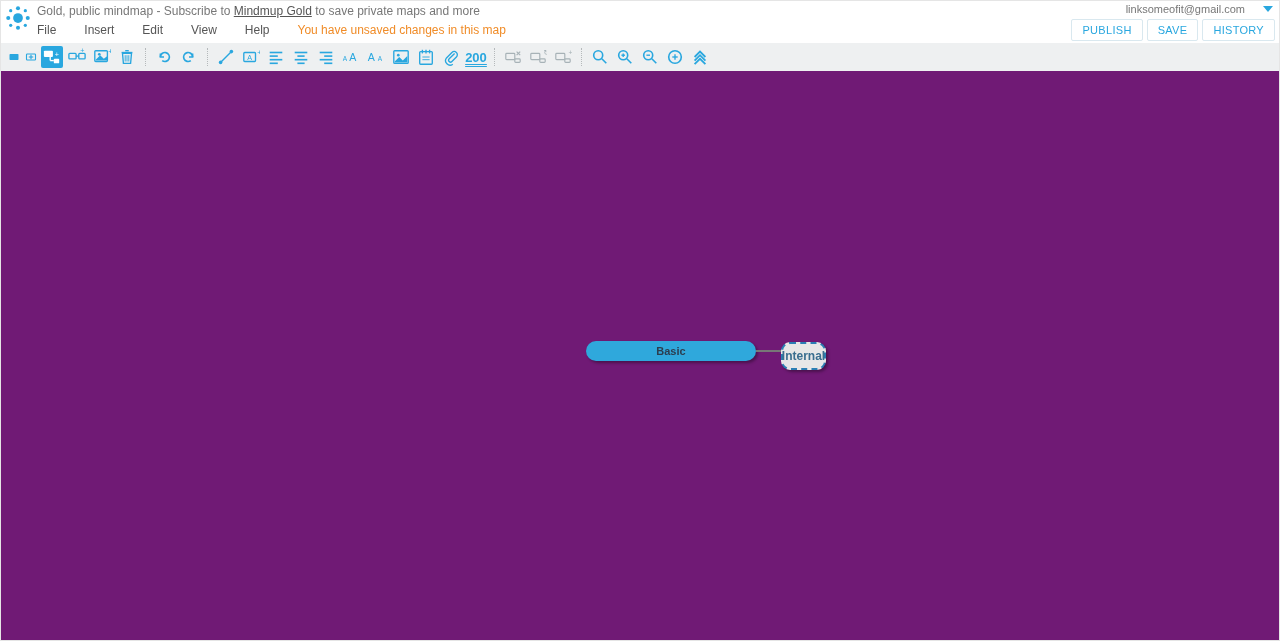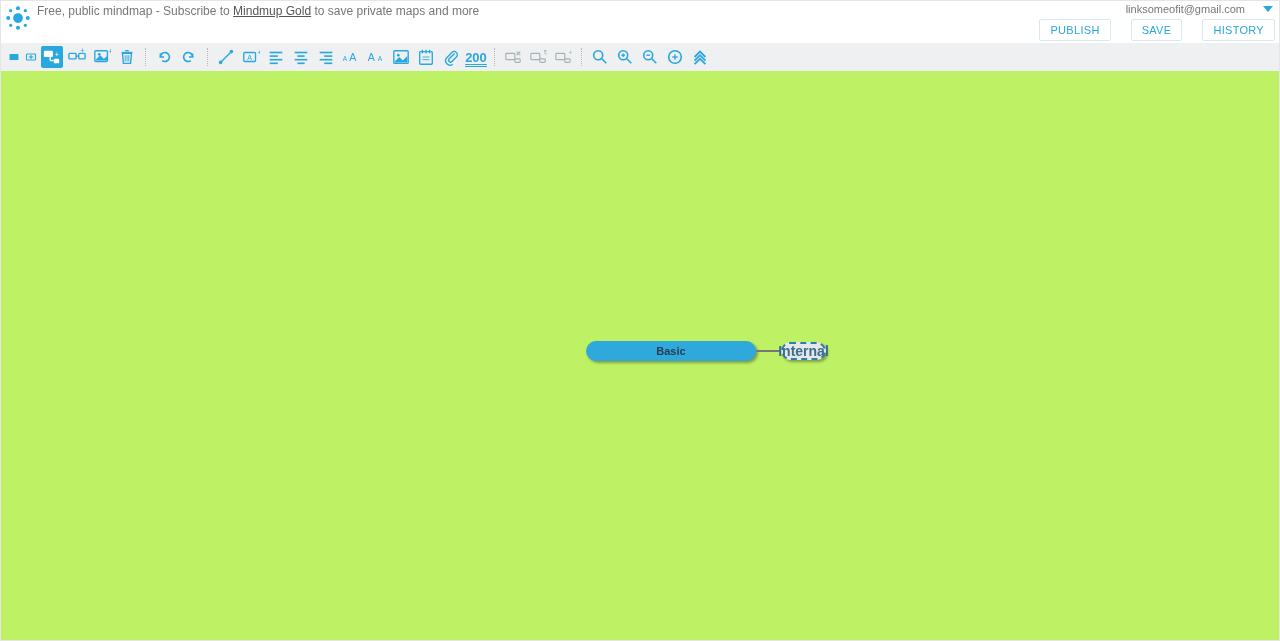--- a/index.html
+++ b/index.html
@@ -13,70 +13,78 @@
   .tagline .goldlink { color: #555; text-decoration: underline; cursor: pointer; }
   .account { position: absolute; right: 6px; top: 2px; font-size: 11px; color: #777; display: flex; align-items: center; gap: 18px; }
   .account svg { width: 10px; height: 10px; fill: #29a7df; }
 
   
   .menubar { position: absolute; left: 36px; top: 22px; display: flex; align-items: center; gap: 28px; font-size: 12px; color: #555; }
   .menubar .menuitem { cursor: pointer; }
   .unsaved { color: #f08c28; font-size: 12px; }
 
   
-  .right-buttons { position: absolute; right: 4px; top: 18px; display: flex; gap: 20px; }
+  .right-buttons { position: absolute; right: 4px; top: 18px; display: flex; gap: 4px; }
   .right-buttons .btn { border: 1px solid #d9e8ef; background: #fff; color: #29a7df; font-size: 11px; font-weight: 500; padding: 4px 10px; border-radius: 2px; cursor: pointer; letter-spacing: 0.3px; }
 
   
   .toolbar { position: absolute; left: 0; right: 0; top: 42px; height: 28px; background: #eef0f1; display: flex; align-items: center; padding: 2px 6px; gap: 3px; }
   .tool { width: 22px; height: 22px; display: flex; align-items: center; justify-content: center; border-radius: 2px; cursor: pointer; fill: #29a7df; color: #29a7df; }
   .tool.active { background: #29a7df; fill: #fff; color: #fff; }
   .tool.sm { width: 14px; }
   .tool.disabled { fill: #a7b2b7; color: #a7b2b7; }
   .sep { width: 0; height: 18px; border-left: 1px dotted #b5b9bb; margin: 0 4px; }
   .tool svg { width: 18px; height: 18px; }
   .tool.sm svg { width: 12px; height: 12px; }
   .hundred { font-size: 13px; font-weight: 600; text-decoration: underline; text-decoration-style: double; text-underline-offset: 2px; }
 
   
   .tooltip { position: absolute; left: 30px; top: 72px; background: #29a7df; color: #fff; font-size: 11px; padding: 3px 8px; border-radius: 3px; white-space: nowrap; }
 
   
-  .canvas { position: absolute; left: 0; right: 0; top: 70px; bottom: 0; background: #bef264; padding-left: 40px; }
+  .canvas { position: absolute; left: 0; right: 0; top: 70px; bottom: 0; background: #701a75; padding-left: 40px; }
   .node-root { position: absolute; left: 585px; top: 270px; width: 170px; height: 20px; background: #2fa8dc; border-radius: 10px; box-shadow: 2px 2px 3px rgba(0,0,0,0.35); display: flex; align-items: center; justify-content: center; font-size: 11px; font-weight: 700; color: #2c3e50; cursor: pointer; }
-  .node-child { position: absolute; left: 780px; top: 271px; width: 45px; height: 18px; background: #e7e7e7; border: 2px dashed #2b7fb4; border-radius: 9px; box-shadow: 2px 2px 3px rgba(0,0,0,0.35); display: flex; align-items: center; justify-content: center; font-size: 14px; font-weight: 600; color: #3a6e8f; cursor: pointer; }
+  .node-child { position: absolute; left: 780px; top: 271px; width: 45px; height: 28px; background: #e7e7e7; border: 2px dashed #2b7fb4; border-radius: 9px; box-shadow: 2px 2px 3px rgba(0,0,0,0.35); display: flex; align-items: center; justify-content: center; font-size: 12px; font-weight: 600; color: #3a6e8f; cursor: pointer; }
   .connector { position: absolute; left: 755px; top: 279px; width: 25px; height: 2px; background: #777; }
 </style>
 </head>
 <body>
 
 <div class="header">
   <div class="logo">
     <svg viewBox="0 0 32 32">
       <circle cx="16" cy="16" r="6" fill="#29a7df"></circle>
       <circle cx="16" cy="4" r="2.5" fill="#29a7df"></circle>
       <circle cx="16" cy="28" r="2.5" fill="#29a7df"></circle>
       <circle cx="4" cy="16" r="2.5" fill="#29a7df"></circle>
       <circle cx="28" cy="16" r="2.5" fill="#29a7df"></circle>
       <circle cx="7" cy="7" r="2" fill="#29a7df"></circle>
       <circle cx="25" cy="7" r="2" fill="#29a7df"></circle>
       <circle cx="7" cy="25" r="2" fill="#29a7df"></circle>
       <circle cx="25" cy="25" r="2" fill="#29a7df"></circle>
     </svg>
   </div>
   <div class="tagline">
-    <span>Free, public mindmap - Subscribe to </span><span class="goldlink">Mindmup Gold</span><span> to save private maps and more</span>
+    <span>Gold, public mindmap - Subscribe to </span><span class="goldlink">Mindmup Gold</span><span> to save private maps and more</span>
   </div>
   <div class="account">
     <span>linksomeofit@gmail.com</span>
     <svg viewBox="0 0 10 10">
         <path d="M0 2 L10 2 L5 8 Z"></path>
       </svg>
   </div>
 
+  <div class="menubar">
+    <span class="menuitem">File</span>
+    <span class="menuitem">Insert</span>
+    <span class="menuitem">Edit</span>
+    <span class="menuitem">View</span>
+    <span class="menuitem">Help</span>
+    <span class="unsaved">You have unsaved changes in this map</span>
+  </div>
 
   <div class="right-buttons">
     <div class="btn">PUBLISH</div>
     <div class="btn">SAVE</div>
     <div class="btn">HISTORY</div>
   </div>
 </div>
 
 <div class="toolbar">
   <div class="tool sm">

